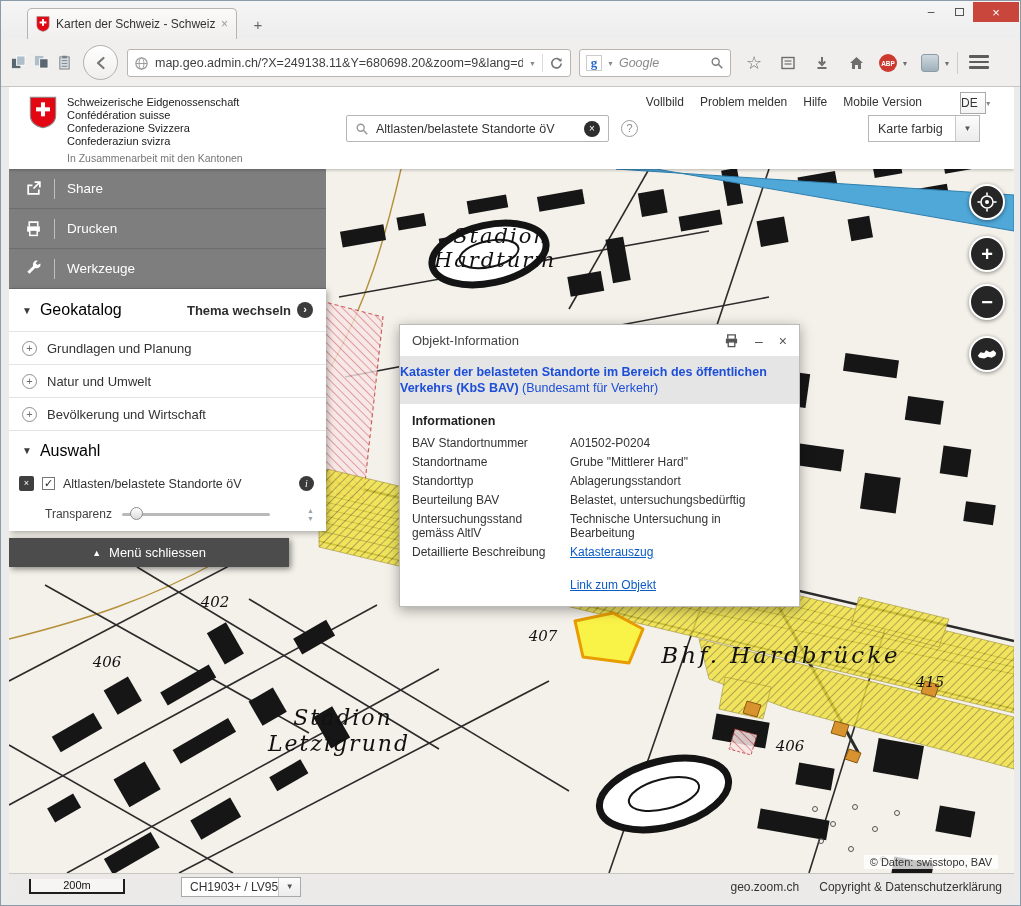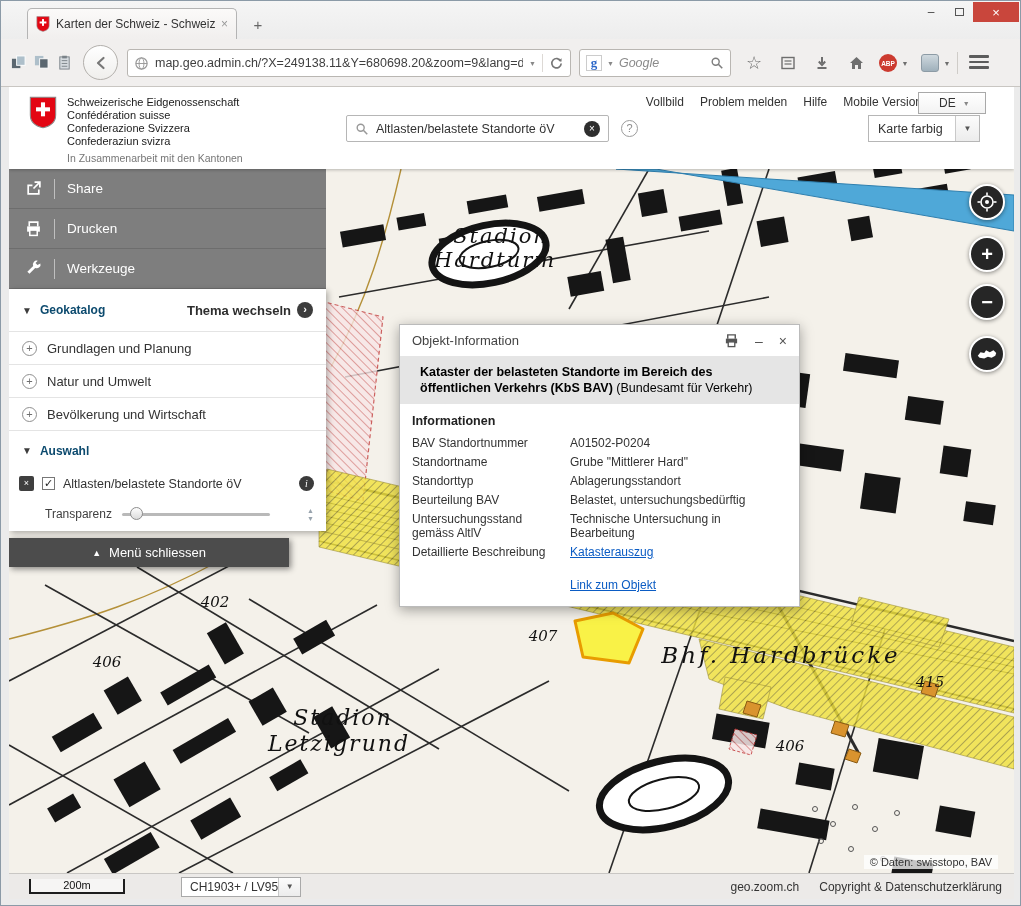--- a/index.html
+++ b/index.html
@@ -44,43 +44,43 @@
 
   
   #viewport { position:absolute; top:86px; left:8px; width:1005px; height:812px; background:#fff; overflow:hidden; }
 
   .site-header { position:absolute; top:0; left:0; right:0; height:82px; background:#fff; z-index:40; box-shadow:0 1px 3px rgba(0,0,0,.25); }
   .logo-shield { position:absolute; left:20px; top:9px; }
   .logo-lines { position:absolute; left:58px; top:9px; font-size:11px; line-height:13px; color:#1a1a1a; }
   .coop { position:absolute; left:58px; top:65px; font-size:10.5px; color:#767676; }
   .hdr-links { position:absolute; top:8px; right:92px; display:flex; gap:16px; font-size:12px; color:#333; }
   .hdr-links a { color:#333; text-decoration:none; }
-  .lang-select { position:absolute; top:5px; right:28px; width:68px; height:22px; border:1px solid #a9a9a9;
-                 background:linear-gradient(#fff,#f3f3f3); display:flex; align-items:center; padding-left:20px; gap:7px; font-size:12px; color:#333; }
+  .lang-select { position:absolute; top:5px; right:28px; width:26px; height:22px; border:1px solid #a9a9a9;
+                 background:linear-gradient(#fff,#f3f3f3); display:flex; align-items:center; padding-left:0; gap:7px; font-size:12px; color:#333; }
   .site-search { position:absolute; left:337px; top:28px; width:263px; height:27px; border:1px solid #b6b6b6; border-radius:2px;
                  background:#fff; display:flex; align-items:center; padding:0 8px; gap:7px; }
   .ss-text { flex:1; font-size:12.5px; color:#333; white-space:nowrap; overflow:hidden; }
   .ss-clear { width:16px; height:16px; border-radius:50%; background:#2e2e2e; color:#fff; font-size:10px; line-height:16px; text-align:center; flex:none; }
   .help-btn { position:absolute; left:612px; top:33px; width:17px; height:17px; border-radius:50%; border:1px solid #9b9b9b;
               background:#fff; color:#8a8a8a; font-size:11px; line-height:15px; text-align:center; }
   .dd { border:1px solid #b6b6b6; background:#fff; display:flex; align-items:center; }
   .style-select { position:absolute; left:859px; top:28px; width:112px; height:27px; }
   .dd-text { flex:1; padding-left:9px; font-size:12.5px; color:#333; white-space:nowrap; }
   .dd-caret { width:24px; align-self:stretch; border-left:1px solid #c9c9c9; background:linear-gradient(#fcfcfc,#ececec);
               display:flex; align-items:center; justify-content:center; font-size:8px; color:#555; }
 
   
   .sidebar { position:absolute; left:0; top:82px; width:317px; z-index:30;border-radius:26px; }
   .smenu-btn { height:40px; background:#7e7e7e; border-bottom:1px solid #6d6d6d; display:flex; align-items:center; padding-left:16px; color:#fff; }
   .smenu-div { width:1px; height:20px; background:rgba(255,255,255,.5); margin:0 12px; }
   .smenu-label { font-size:13.5px; }
   .catalog { background:#fff; box-shadow:2px 2px 6px rgba(0,0,0,.3); }
   .cat-head { height:42px; display:flex; align-items:center; padding:0 13px; }
   .tri { font-size:10px; color:#3c3c3c; margin-right:8px; }
-  .cat-title { font-weight:bold; font-size:12px; color:#0c4a6e; flex:1; }
+  .cat-title { font-weight:normal; font-size:16px; color:#000000; flex:1; }
   .theme-link { display:flex; align-items:center; gap:6px; font-size:13px; font-weight:bold; color:#2e2e2e; text-decoration:none; }
   .theme-arrow { width:16px; height:16px; border-radius:50%; background:#3c3c3c; color:#fff; font-size:11px; line-height:15px; text-align:center; }
   .cat-item { height:33px; border-top:1px solid #e4e4e4; display:flex; align-items:center; padding:0 13px; gap:10px; font-size:13px; color:#333; }
   .plus-ic { width:15px; height:15px; border-radius:50%; border:1px solid #8f8f8f; color:#6f6f6f; font-size:11px; line-height:13px; text-align:center; flex:none; }
   .sel-head { height:40px; border-top:1px solid #e4e4e4; display:flex; align-items:center; padding:0 13px; }
   .layer-row { height:27px; display:flex; align-items:center; padding:0 12px 0 10px; gap:8px; }
   .rm-btn { width:15px; height:15px; background:#3f3f3f; color:#fff; font-size:9px; line-height:15px; text-align:center; border-radius:2px; flex:none; }
   .cbx { width:13px; height:13px; border:1px solid #777; background:#fff; color:#222; font-size:11px; line-height:11px; text-align:center; flex:none; }
   .layer-label { font-size:12.5px; color:#333; flex:1; white-space:nowrap; overflow:hidden; }
   .info-ic { width:15px; height:15px; border-radius:50%; background:#3a3a3a; color:#fff; font-size:10px; line-height:15px; text-align:center;
@@ -104,21 +104,21 @@
           box-shadow:0 1px 4px rgba(0,0,0,.45); color:#fff; display:flex; align-items:center; justify-content:center; z-index:20;
           font-size:20px; font-weight:bold; }
   .mbtn.loc { top:15px; } .mbtn.zin { top:67px; } .mbtn.zout { top:115px; } .mbtn.chb { top:167px; }
   .attribution { position:absolute; right:16px; bottom:4px; background:rgba(255,255,255,.75); font-size:11px; color:#333; padding:1px 6px; z-index:15; }
 
   
   .popup { position:absolute; left:390px; top:237px; width:401px; background:#fff; border:1px solid #bbb; box-shadow:0 3px 12px rgba(0,0,0,.35); z-index:50; }
   .pp-head { height:31px; display:flex; align-items:center; padding:0 12px; }
   .pp-title { font-size:13px; color:#444; flex:1; }
   .pp-ic { color:#555; margin-left:16px; display:flex; align-items:center; font-size:14px; }
-  .pp-src { background:#e5e5e5; padding:8px 20px; font-size:12.5px; color:#000000; line-height:16px; }
+  .pp-src { background:#e5e5e5; padding:8px 0; font-size:12.5px; color:#1d4ed8; line-height:16px; }
   .pp-body { padding:10px 12px 14px; }
   .pp-sec { font-weight:bold; font-size:12.5px; margin-bottom:8px; color:#222; }
   .pp-grid { display:grid; grid-template-columns:152px 1fr; row-gap:5px; column-gap:6px; font-size:12px; color:#333; line-height:14px; }
   .plink { color:#0b5cc4; text-decoration:underline; }
   .objlink { margin-top:14px; }
 
   
   .footer { position:absolute; left:0; right:0; bottom:0; height:26px; background:#eceae8; border-top:1px solid #c9c7c4;
             display:flex; align-items:center; z-index:45; }
   .scalebar { margin-left:20px; width:96px; height:15px; border:2px solid #1d1d1d; border-top:none; background:rgba(255,255,255,.5);

